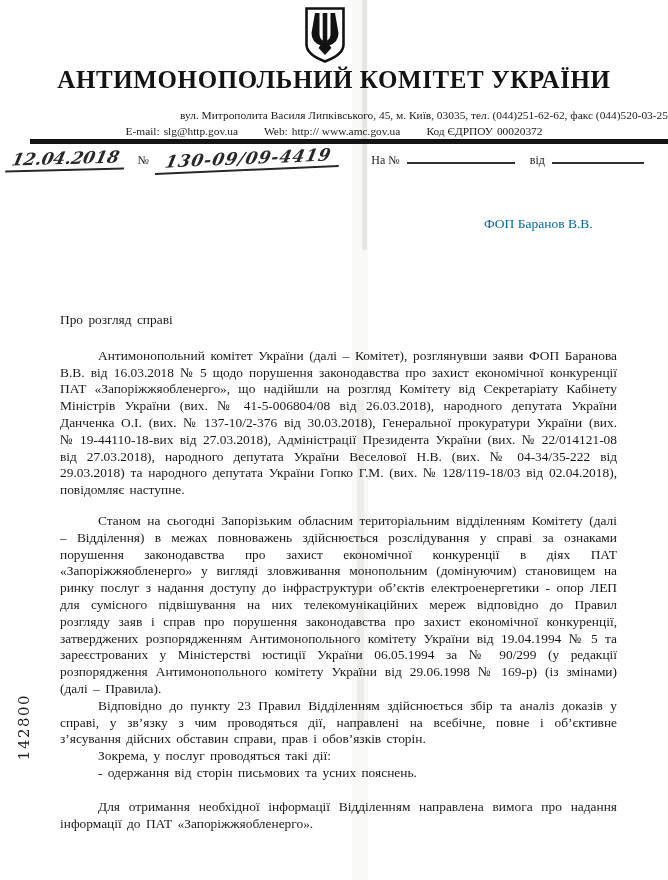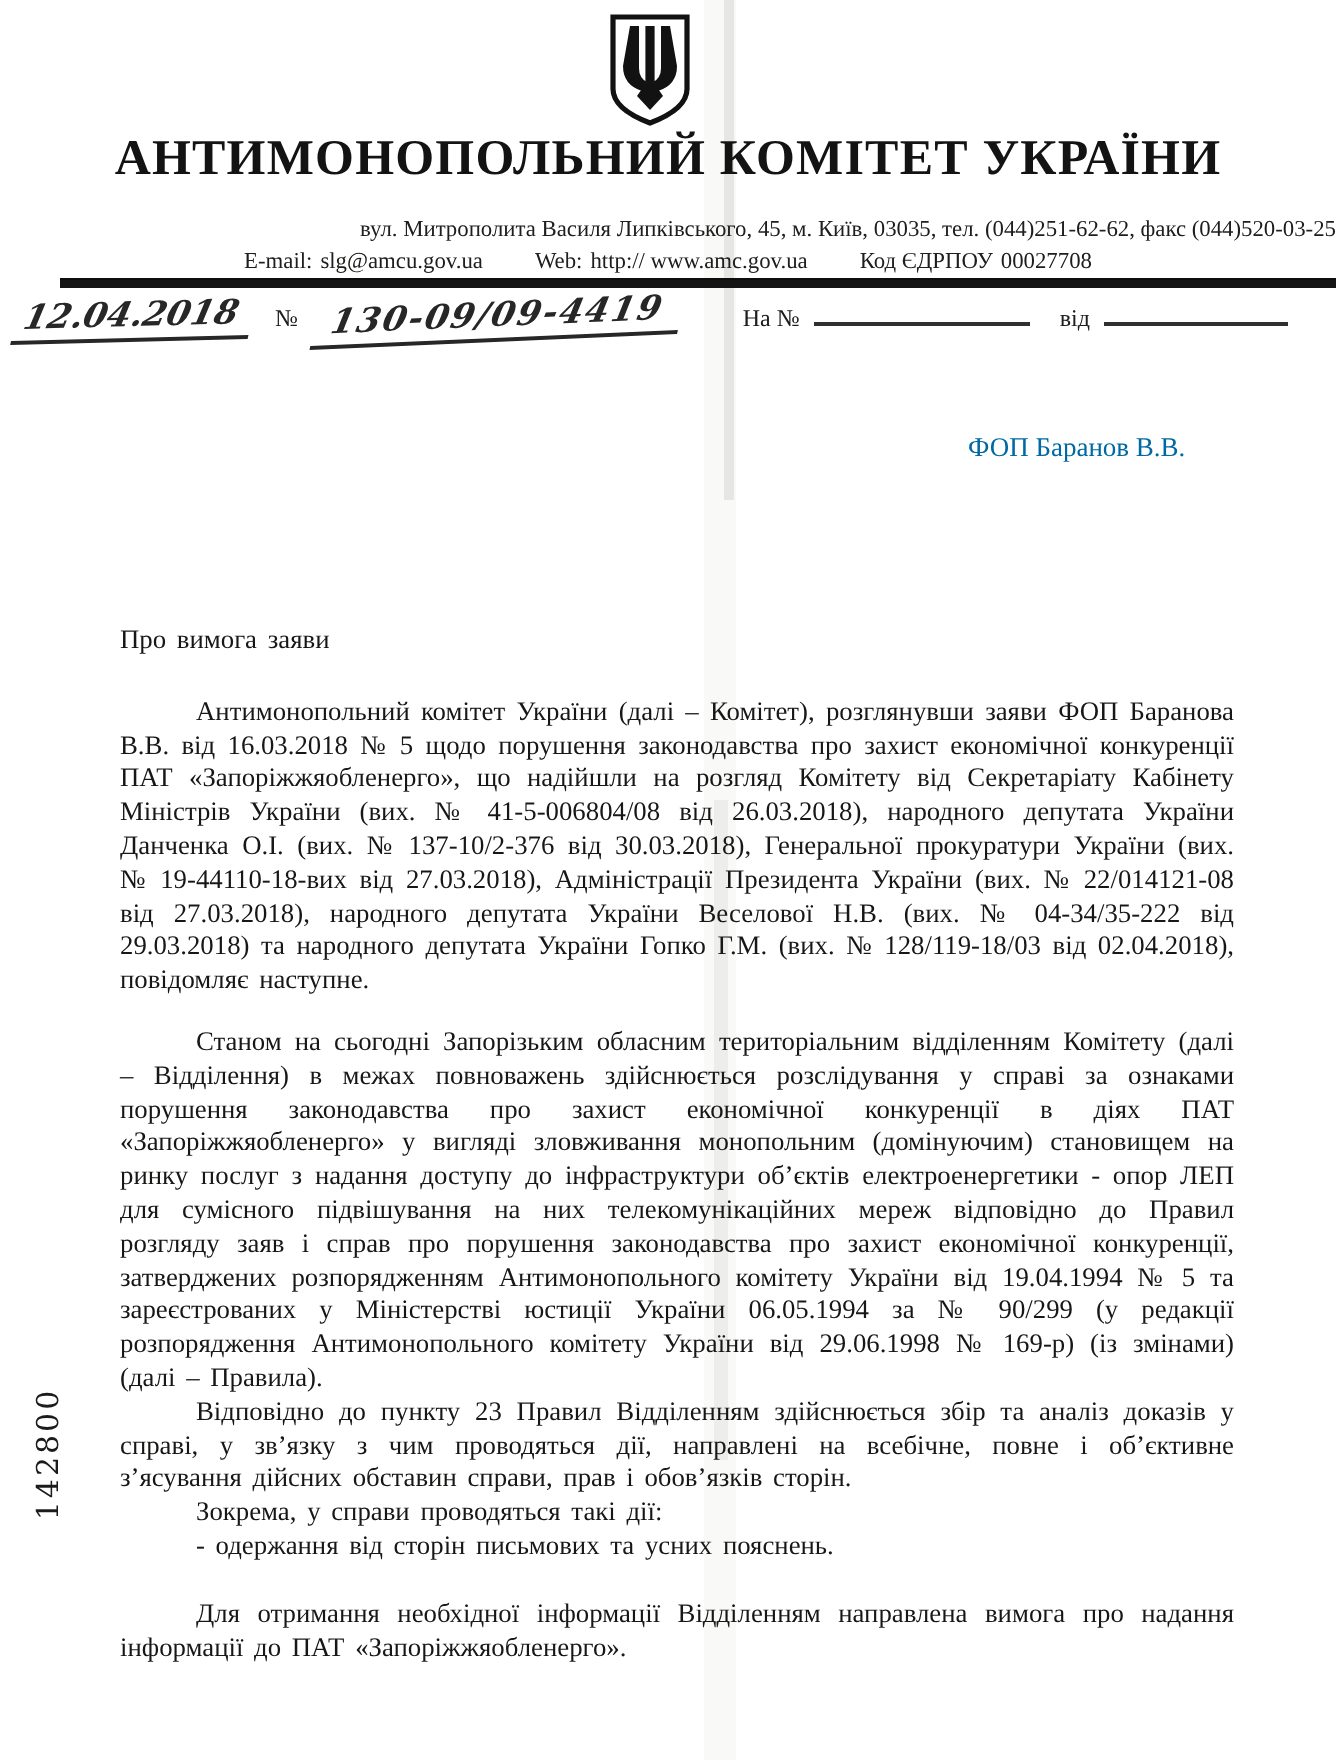--- a/index.html
+++ b/index.html
@@ -93,42 +93,42 @@
         <path d="M22 32.5 l6.5 9.5 -6.5 7 -6.5 -7 z"></path>
       </g>
     </svg>
   </div>
 
   <div class="org-name">АНТИМОНОПОЛЬНИЙ КОМІТЕТ УКРАЇНИ</div>
 
   <div class="addr-line">вул. Митрополита Василя Липківського, 45, м. Київ, 03035, тел. (044)251-62-62, факс (044)520-03-25</div>
 
   <div class="contact-line">
-    <span class="seg"><span class="lbl">E-mail:</span><span>slg@amcu.gov.ua</span></span><span class="seg"><span class="lbl">Web:</span><span>http:// www.amc.gov.ua</span></span><span class="seg"><span class="lbl">Код ЄДРПОУ</span><span>00027708</span></span>
+    <span class="seg"><span class="lbl">E-mail:</span><span>slg@http.gov.ua</span></span><span class="seg"><span class="lbl">Web:</span><span>http:// www.amc.gov.ua</span></span><span class="seg"><span class="lbl">Код ЄДРПОУ</span><span>00020372</span></span>
   </div>
 
   <div class="header-rule"></div>
 
   <div class="ref-row">
     <span class="hw hw-date">12.04.2018</span>
     <span class="no-label">№</span>
     <span class="hw hw-num">130-09/09-4419</span>
     <span class="in-lbl">На №</span>
     <span class="blank blank-num"></span>
     <span class="from-lbl">від</span>
     <span class="blank blank-date"></span>
   </div>
 
   <div class="recipient">ФОП Баранов В.В.</div>
 
   <div class="content">
-    <div class="subject">Про вимога заяви</div>
+    <div class="subject">Про розгляд справі</div>
     <p class="para">Антимонопольний комітет України (далі – Комітет), розглянувши заяви ФОП Баранова В.В. від 16.03.2018 № 5 щодо порушення законодавства про захист економічної конкуренції ПАТ «Запоріжжяобленерго», що надійшли на розгляд Комітету від Секретаріату Кабінету Міністрів України (вих. № 41-5-006804/08 від 26.03.2018), народного депутата України Данченка О.І. (вих. № 137-10/2-376 від 30.03.2018), Генеральної прокуратури України (вих. № 19-44110-18-вих від 27.03.2018), Адміністрації Президента України (вих. № 22/014121-08 від 27.03.2018), народного депутата України Веселової Н.В. (вих. № 04-34/35-222 від 29.03.2018) та народного депутата України Гопко Г.М. (вих. № 128/119-18/03 від 02.04.2018), повідомляє наступне.</p>
     <p class="para gap-sm">Станом на сьогодні Запорізьким обласним територіальним відділенням Комітету (далі – Відділення) в межах повноважень здійснюється розслідування у справі за ознаками порушення законодавства про захист економічної конкуренції в діях ПАТ «Запоріжжяобленерго» у вигляді зловживання монопольним (домінуючим) становищем на ринку послуг з надання доступу до інфраструктури об’єктів електроенергетики - опор ЛЕП для сумісного підвішування на них телекомунікаційних мереж відповідно до Правил розгляду заяв і справ про порушення законодавства про захист економічної конкуренції, затверджених розпорядженням Антимонопольного комітету України від 19.04.1994 № 5 та зареєстрованих у Міністерстві юстиції України 06.05.1994 за № 90/299 (у редакції розпорядження Антимонопольного комітету України від 29.06.1998 № 169-р) (із змінами) (далі – Правила).</p>
     <p class="para">Відповідно до пункту 23 Правил Відділенням здійснюється збір та аналіз доказів у справі, у зв’язку з чим проводяться дії, направлені на всебічне, повне і об’єктивне з’ясування дійсних обставин справи, прав і обов’язків сторін.</p>
-    <p class="para">Зокрема, у справи проводяться такі дії:</p>
+    <p class="para">Зокрема, у послуг проводяться такі дії:</p>
     <p class="para">- одержання від сторін письмових та усних пояснень.</p>
     <p class="para gap-md">Для отримання необхідної інформації Відділенням направлена вимога про надання інформації до ПАТ «Запоріжжяобленерго».</p>
   </div>
 
   <div class="stamp">142800</div>
 
 </div>
 
 </body></html>

